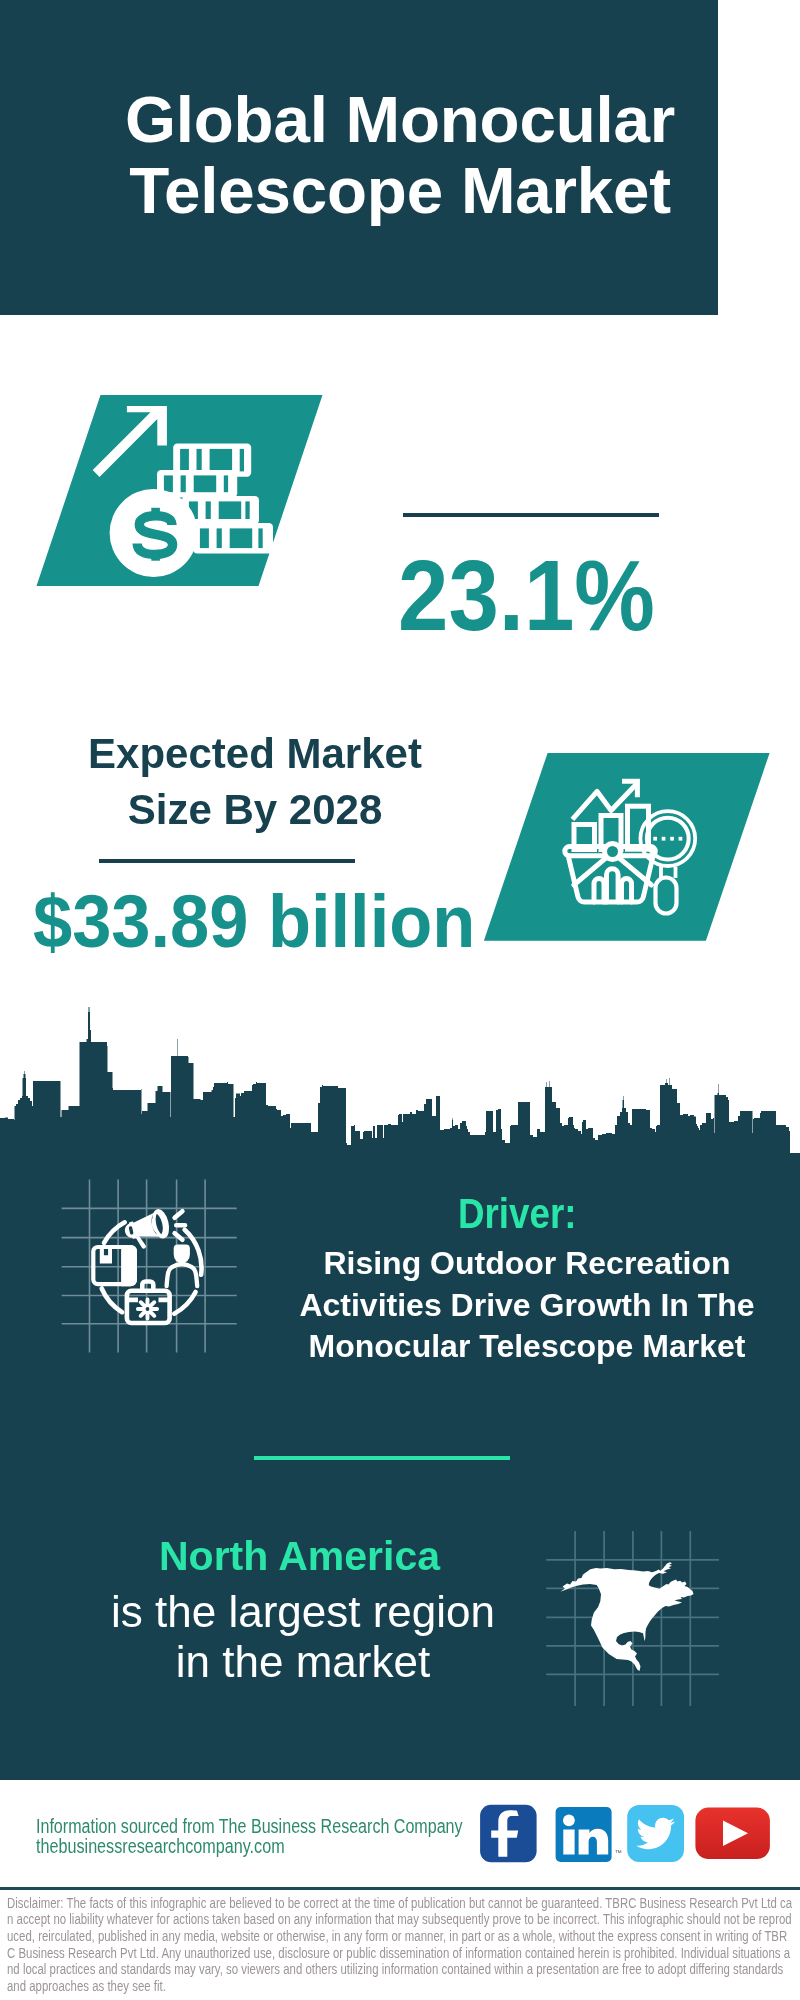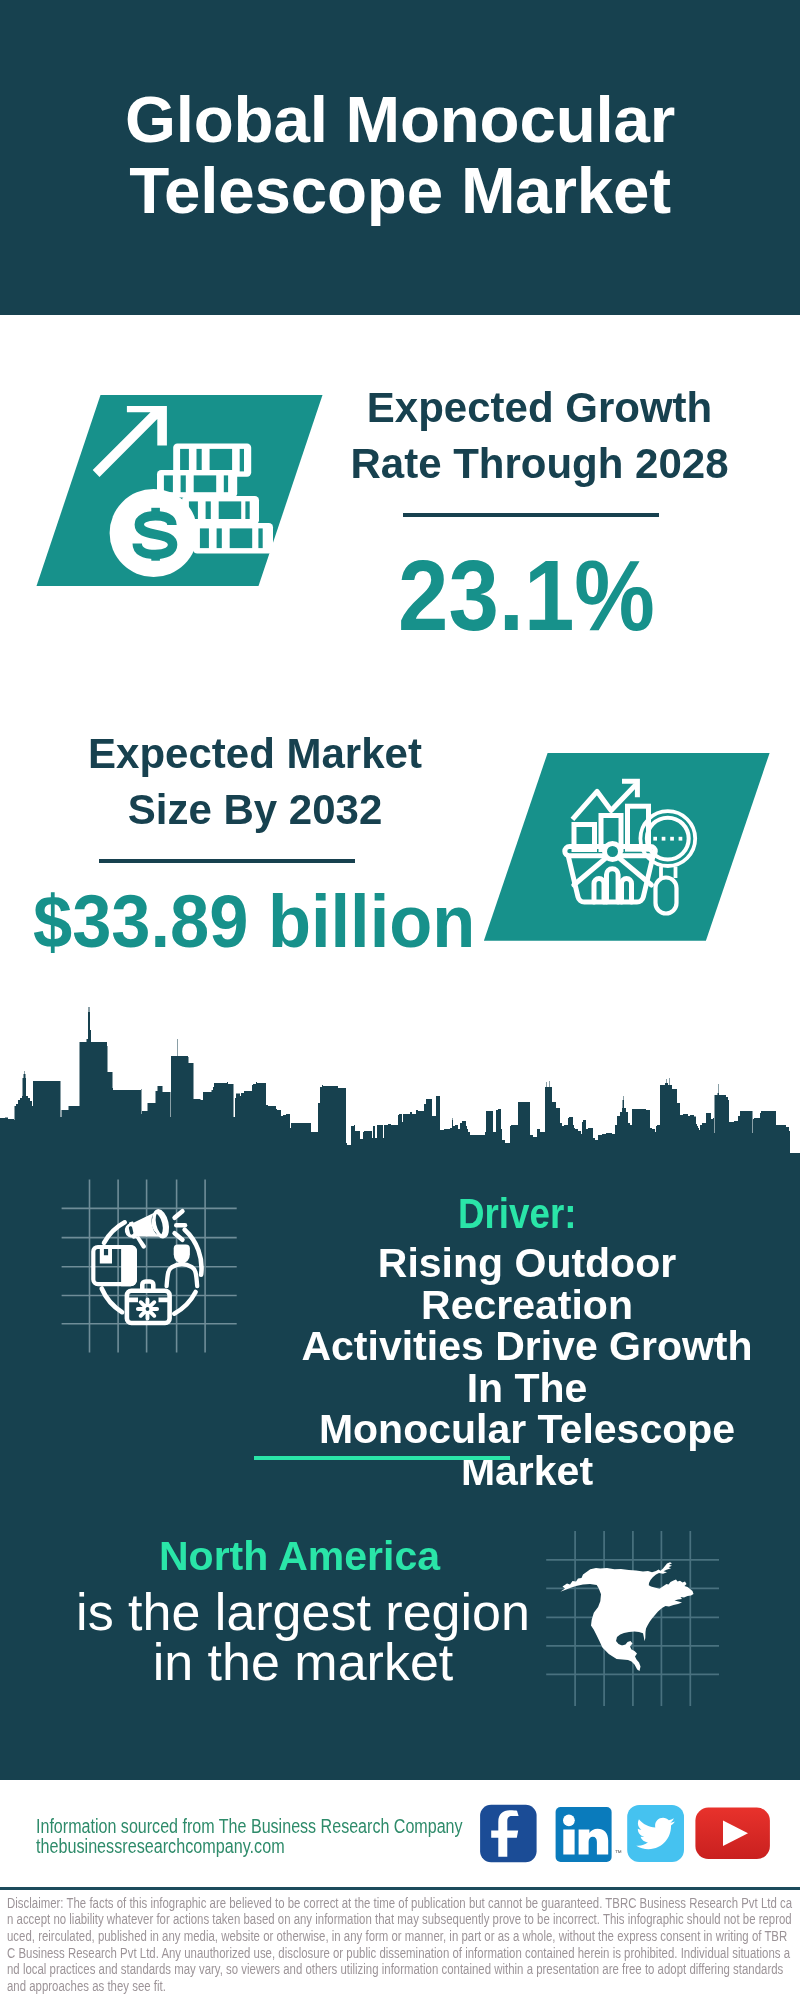--- a/index.html
+++ b/index.html
@@ -1,20 +1,20 @@
 <!DOCTYPE html>
 <html><head>
 <meta charset="utf-8">
 <style>
   html,body{margin:0;padding:0;}
   body{width:800px;height:2000px;background:#fff;font-family:"Liberation Sans",sans-serif;overflow:hidden;}
   .page{position:relative;width:800px;height:2000px;background:#fff;}
   .abs{position:absolute;}
   
-  .header{left:0;top:0;width:800px;height:315px;background:#17414f;}
+  .header{left:0;top:0;width:718px;height:315px;background:#17414f;}
   .header-title{left:0;top:84px;width:800px;text-align:center;color:#fff;font-weight:bold;font-size:65.5px;line-height:71px;letter-spacing:-0.2px;white-space:pre-line;}
   .stat-title{color:#17414f;font-weight:bold;font-size:42px;line-height:56px;text-align:center;white-space:pre-line;}
   .rule{height:4px;background:#17414f;}
   .stat-value{color:#17918b;font-weight:bold;white-space:nowrap;}
   
   .dark{left:0;top:1153px;width:800px;height:627px;background:#17414f;}
 </style>
 </head>
 <body>
 
@@ -60,29 +60,27 @@
         <circle cx="153.6" cy="533" r="44"></circle>
       </g>
       <g fill="none" stroke="#17918b" stroke-width="9.4" stroke-linecap="butt">
         <path d="M172.0,525.0 C172.0,518.6 165.0,515.8 155.4,515.8 C145.8,515.8 139.3,519.0 139.3,524.6 C139.3,530.6 145.0,532.6 155.4,534.3 C167.0,536.2 172.6,538.8 172.6,544.8 C172.6,550.8 166.0,554.4 155.1,554.4 C144.2,554.4 137.2,551.0 137.2,543.4"></path>
       </g>
       <g fill="#17918b">
         <rect x="151.3" y="507.8" width="8.6" height="8.8"></rect>
         <rect x="151.3" y="553.2" width="8.6" height="7.5"></rect>
       </g>
     </svg>
-    <div class="abs stat-title" style="left:339.5px;top:65px;width:400px;">Expected Growth
-Rate Through 2028</div>
     <div class="abs rule" style="left:402.7px;top:198px;width:256px;"></div>
     <div class="abs stat-value" style="left:398.3px;top:230px;font-size:100px;line-height:100px;transform:scaleX(0.906);transform-origin:left top;">23.1%</div>
   </div>
 
   <div class="abs" style="left:0;top:700px;width:800px;height:300px;">
     <div class="abs stat-title" style="left:55px;top:26px;width:400px;">Expected Market
-Size By 2032</div>
+Size By 2028</div>
     <div class="abs rule" style="left:99.3px;top:159px;width:256px;"></div>
     <div class="abs stat-value" style="left:33px;top:184px;font-size:75px;line-height:75px;transform:scaleX(0.939);transform-origin:left top;">$33.89 billion</div>
     <svg class="abs" style="left:470px;top:45px;" width="310" height="210" viewBox="470 745 310 210">
       <polygon points="547.6,752.9 769.6,752.9 705.9,940.8 483.9,940.8" fill="#17918b"></polygon>
       <g fill="none" stroke="#ffffff" stroke-width="5.0" stroke-linejoin="round" stroke-linecap="round">
         <path d="M572.4,819.3 L597.1,791.4 L611.1,810.4 L636.0,784.6" stroke-linecap="butt"></path>
         <path d="M622.0,781.2 L637.4,781.2 L637.4,797.3" stroke-linecap="butt" stroke-linejoin="miter"></path>
         <rect x="574.0" y="824.5" width="20.5" height="25" stroke-linejoin="miter"></rect>
         <rect x="601.0" y="815.5" width="20.0" height="34" stroke-linejoin="miter"></rect>
         <rect x="627.5" y="806.2" width="21.0" height="43" stroke-linejoin="miter"></rect>
@@ -193,29 +191,29 @@
         <path d="M142.3,1290.7 v-6.0 a3.2,3.2 0 0 1 3.2,-3.2 h4.6 a3.2,3.2 0 0 1 3.2,3.2 v6.0" stroke-linejoin="round"></path>
         <path d="M126.9,1299.9 H138.0 M158.5,1299.9 H169.6" stroke-linecap="butt"></path>
       </g>
       <g>
         <path d="M147.5,1309.0 L157.1,1309.0 M147.5,1309.0 L154.3,1315.8 M147.5,1309.0 L147.5,1318.6 M147.5,1309.0 L140.7,1315.8 M147.5,1309.0 L137.9,1309.0 M147.5,1309.0 L140.7,1302.2 M147.5,1309.0 L147.5,1299.4 M147.5,1309.0 L154.3,1302.2" fill="none" stroke="#ffffff" stroke-width="3.9" stroke-linecap="round"></path>
         <circle cx="147.5" cy="1309.0" r="4.6" fill="#ffffff"></circle>
         <circle cx="147.5" cy="1309.0" r="1.9" fill="#17414f"></circle>
       </g>
     </svg>
     <div class="abs" style="left:458px;top:33px;color:#2ae5a8;font-weight:bold;font-size:42px;line-height:42px;white-space:nowrap;transform:scaleX(0.875);transform-origin:left top;">Driver:</div>
-    <div class="abs" style="left:287px;top:83px;width:480px;text-align:center;color:#fff;font-weight:bold;font-size:41px;line-height:41.6px;white-space:pre-line;">Rising Outdoor Recreation
+    <div class="abs" style="left:287px;top:83px;width:480px;text-align:center;color:#fff;font-weight:bold;font-size:32px;line-height:41.6px;white-space:pre-line;">Rising Outdoor Recreation
 Activities Drive Growth In The
 Monocular Telescope Market</div>
     <div class="abs" style="left:253.8px;top:295.6px;width:256px;height:4px;background:#2ae5a8;"></div>
   </div>
 
   <div class="abs" style="left:0;top:1500px;width:800px;height:260px;padding-left:16px;">
     <div class="abs" style="left:-3px;top:36px;width:605px;text-align:center;color:#2ae5a8;font-weight:bold;font-size:41px;line-height:41px;">North America</div>
-    <div class="abs" style="left:-1px;top:87px;width:608px;text-align:center;color:#fff;font-size:52px;line-height:50.3px;white-space:pre-line;">is the largest region
+    <div class="abs" style="left:-1px;top:87px;width:608px;text-align:center;color:#fff;font-size:44px;line-height:50.3px;white-space:pre-line;">is the largest region
 in the market</div>
     <svg class="abs" style="left:540px;top:25px;" width="190" height="190" viewBox="540 1525 190 190">
       <g stroke="#49717f" stroke-width="1.7" fill="none">
         <path d="M575.1,1530.9V1706 M604.1,1530.9V1706 M632.9,1530.9V1706 M661.4,1530.9V1706 M690.3,1530.9V1706"></path>
         <path d="M546.2,1559.9H719 M546.2,1588.4H719 M546.2,1617.4H719 M546.2,1645.9H719 M546.2,1674.4H719"></path>
       </g>
       <path d="M560.3,1591.8 L565.0,1588.5 L562.5,1586.5 L567.0,1583.5 L570.0,1584.5 L572.5,1581.0 L576.0,1581.5 L578.0,1578.5 L581.5,1578.0 L583.0,1574.5 L586.5,1572.0 L590.3,1569.3 L596.0,1568.0 L600.3,1568.5 L607.0,1568.0 L614.5,1569.3 L621.0,1569.0 L628.8,1570.0 L636.0,1570.5 L643.0,1571.4 L648.0,1571.0 L652.0,1572.2 L656.0,1571.0 L658.5,1569.5 L660.5,1570.8 L663.0,1568.5 L665.0,1566.0 L667.0,1563.5 L670.0,1562.3 L672.0,1563.3 L669.0,1564.8 L672.0,1565.8 L668.5,1567.3 L671.0,1568.3 L666.5,1569.8 L663.5,1571.3 L667.0,1572.3 L663.0,1573.8 L659.0,1573.0 L656.0,1574.5 L653.0,1577.0 L650.5,1580.0 L649.0,1583.0 L648.8,1585.3 L651.0,1586.5 L654.5,1587.5 L658.5,1588.5 L662.0,1589.0 L661.5,1592.0 L660.0,1595.5 L658.5,1597.0 L657.8,1594.0 L658.3,1590.5 L660.5,1588.0 L663.5,1586.0 L666.5,1584.0 L668.5,1584.5 L670.5,1582.0 L673.5,1580.5 L676.0,1579.5 L677.5,1581.5 L680.0,1580.8 L682.5,1582.5 L685.0,1581.5 L686.5,1584.0 L684.5,1586.0 L687.5,1587.0 L690.0,1589.0 L692.5,1591.0 L693.5,1594.0 L691.0,1595.5 L687.5,1596.0 L684.0,1597.5 L680.5,1597.0 L682.0,1599.0 L678.0,1599.5 L674.5,1600.5 L678.5,1601.5 L682.0,1602.5 L678.0,1604.0 L673.5,1605.0 L669.0,1606.5 L665.5,1606.0 L662.0,1608.0 L658.0,1611.5 L655.0,1615.0 L652.0,1618.5 L649.5,1622.0 L647.5,1625.5 L646.0,1628.5 L645.5,1632.0 L645.3,1638.0 L644.6,1641.3 L643.8,1637.0 L643.0,1633.2 L639.0,1632.0 L634.4,1631.6 L629.0,1632.0 L624.0,1633.0 L620.2,1634.5 L617.0,1637.0 L616.0,1641.0 L618.5,1644.0 L622.0,1645.5 L625.5,1644.5 L627.5,1642.0 L630.5,1641.0 L632.5,1643.5 L630.0,1646.5 L631.5,1649.5 L634.5,1651.0 L637.0,1653.5 L635.0,1656.5 L636.5,1659.5 L639.0,1662.5 L640.5,1666.5 L639.5,1671.0 L637.2,1669.5 L634.5,1664.5 L631.5,1661.5 L628.0,1660.0 L622.5,1659.5 L616.6,1659.0 L608.8,1654.0 L602.4,1647.6 L599.5,1641.2 L596.7,1635.5 L593.8,1629.8 L591.0,1625.5 L591.7,1619.8 L593.8,1612.7 L598.1,1607.0 L600.3,1601.3 L601.0,1594.2 L598.8,1588.5 L596.7,1584.9 L590.0,1584.0 L583.0,1584.5 L576.0,1586.0 L570.0,1588.0 L565.0,1590.0 Z" fill="#ffffff"></path>
     </svg>
 
   </div>

